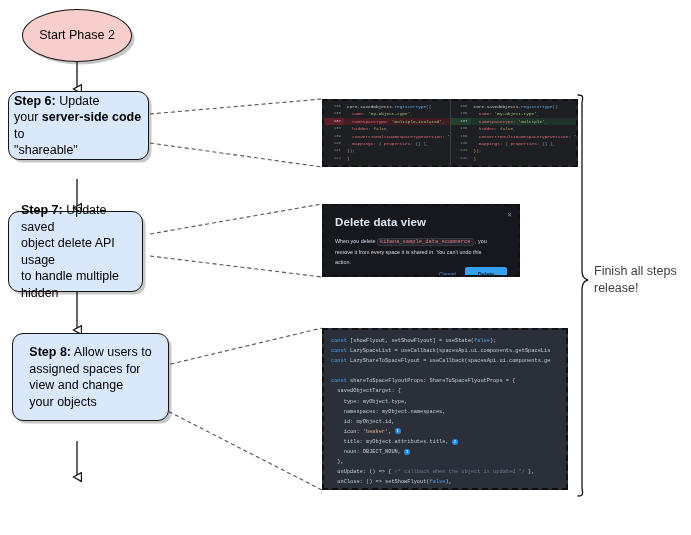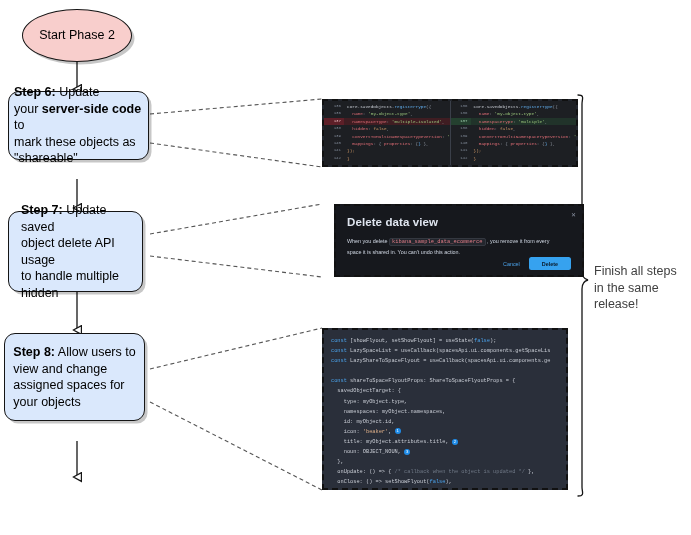--- a/index.html
+++ b/index.html
@@ -112,42 +112,41 @@
   </div>
 
   <div class="node stepbox" style="left:8px;top:91px;width:141px;height:69px;">
     <div>
       <span class="txt">
         <b>Step 6:</b><span> Update</span>
       </span>
       <span class="txt">
         <span>your </span><b>server-side code</b><span> to</span>
       </span>
-      <span class="txt">mark these objects as</span>
       <span class="txt">"shareable"</span>
     </div>
   </div>
 
   <div class="node stepbox" style="left:8px;top:211px;width:135px;height:81px;padding-left:12px;">
     <div>
       <span class="txt">
         <b>Step 7:</b><span> Update saved</span>
       </span>
       <span class="txt">object delete API usage</span>
       <span class="txt">to handle multiple hidden</span>
     </div>
   </div>
 
-  <div class="node stepbox" style="left:4px;top:333px;width:141px;height:88px;">
+  <div class="node stepbox" style="left:12px;top:333px;width:157px;height:88px;">
     <div>
       <span class="txt">
         <b>Step 8:</b><span> Allow users to</span>
       </span>
+      <span class="txt">assigned spaces for</span>
       <span class="txt">view and change</span>
-      <span class="txt">assigned spaces for</span>
       <span class="txt">your objects</span>
     </div>
   </div>
 
 
   <div class="shot" style="left:322px;top:99px;width:256px;height:68px;">
     <div class="diff">
       <div class="diffpane">
         <div class="drow">
             <span class="dnum">136</span>
@@ -212,21 +211,21 @@
             <span class="dcode"><span class="k-num">});</span></span>
           </div>
         <div class="drow">
             <span class="dnum">142</span>
             <span class="dcode"><span class="k-num">}</span></span>
           </div>
       </div>
     </div>
   </div>
 
-  <div class="shot" style="left:334px;top:204px;width:250px;height:73px;background:#16181d;">
+  <div class="shot" style="left:322px;top:204px;width:198px;height:73px;background:#16181d;">
     <div class="modal">
       <span class="modal-x">✕</span>
       <div class="modal-title">Delete data view</div>
       <div class="modal-body"><span>When you delete </span><code>kibana_sample_data_ecommerce</code><span> , you remove it from every space it is shared in. You can't undo this action.</span></div>
       <div class="modal-actions">
         <span class="btn-cancel">Cancel</span>
         <span class="btn-delete">Delete</span>
       </div>
     </div>
   </div>
@@ -247,17 +246,16 @@
       <div class="crow">    noun: OBJECT_NOUN, <span class="badge">3</span></div>
       <div class="crow">  },</div>
       <div class="crow">  onUpdate: () =&gt; { <span class="c-com">/* callback when the object is updated */</span> },</div>
       <div class="crow">  onClose: () =&gt; setShowFlyout(<span class="c-lit">false</span>),</div>
       <div class="crow">};</div>
     </div>
   </div>
 
   <div class="brace-note" style="left:594px;top:263px;width:95px;">
     <div>Finish all steps</div>
-    <div>in the same</div>
     <div>release!</div>
   </div>
 
 </div>
 
 </body></html>

